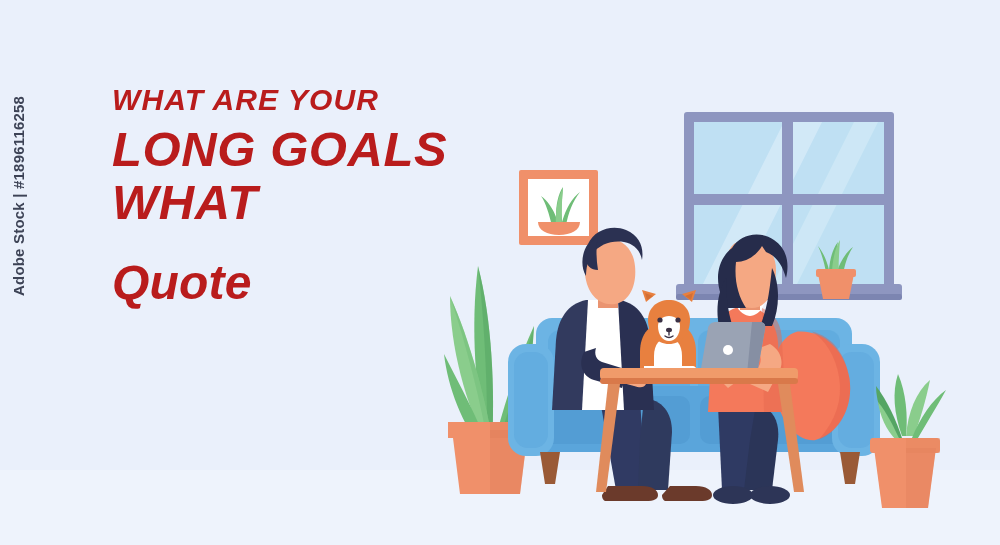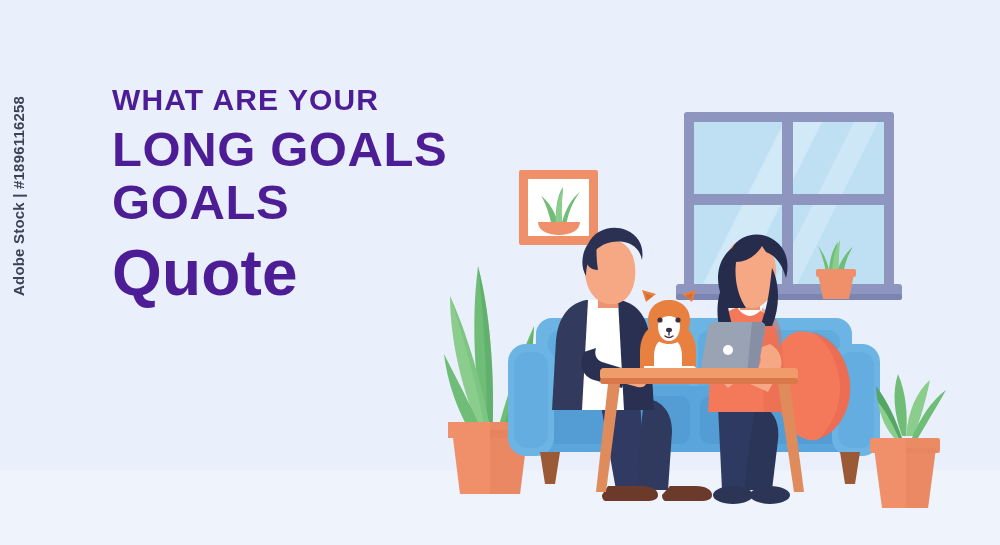--- a/index.html
+++ b/index.html
@@ -51,41 +51,42 @@
     white-space: nowrap;
     letter-spacing: .2px;
   }
 
   
   #headline {
     position: absolute;
     left: 112px;
     top: 84px;
     z-index: 40;
-    color: #4c1d95;
+    color: #b91c1c;
+    font-style: italic;
   }
   .h-small {
     font-size: 30px;
     font-weight: 700;
     letter-spacing: 1.1px;
     line-height: 1.08;
     margin-bottom: 7px;
   }
   .h-big {
     font-size: 49px;
     font-weight: 700;
     letter-spacing: .6px;
     line-height: 1.08;
   }
   .h-quote {
-    font-size: 64px;
+    font-size: 48px;
     font-weight: 700;
     letter-spacing: .2px;
     line-height: 1.08;
-    margin-top: 10px;
+    margin-top: 28px;
   }
 
   #art {
     position: absolute;
     left: 0;
     top: 0;
     z-index: 20;
   }
 </style>
 </head>
@@ -318,19 +319,19 @@
       <div class="wm" style="left: 105px; top: 590px;">Adobe Stock</div>
       <div class="wm" style="left: 320px; top: 590px;">Adobe Stock</div>
       <div class="wm" style="left: 535px; top: 590px;">Adobe Stock</div>
       <div class="wm" style="left: 750px; top: 590px;">Adobe Stock</div>
       <div class="wm" style="left: 965px; top: 590px;">Adobe Stock</div>
     </div>
 
   <div id="headline">
     <div class="h-small">WHAT ARE YOUR</div>
     <div class="h-big">LONG GOALS</div>
-    <div class="h-big">GOALS</div>
+    <div class="h-big">WHAT</div>
     <div class="h-quote">Quote</div>
   </div>
 
   <div id="wm-side">Adobe Stock | #1896116258</div>
 
 </div>
 
 </body></html>

